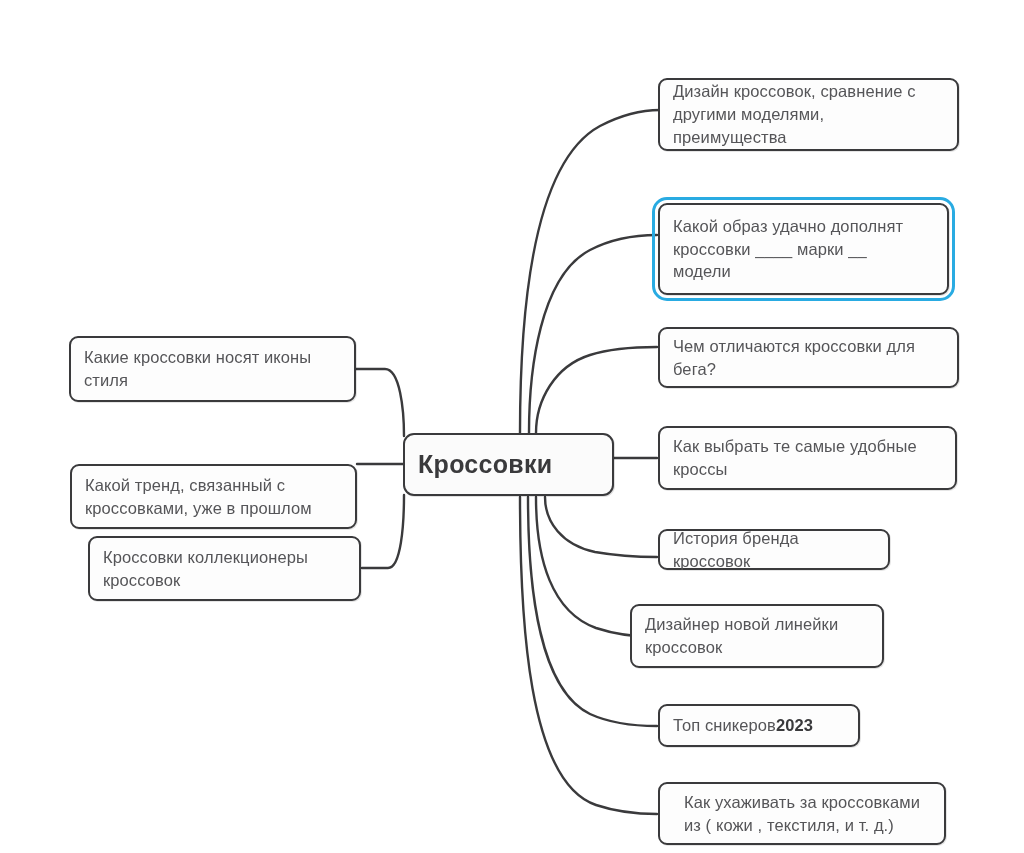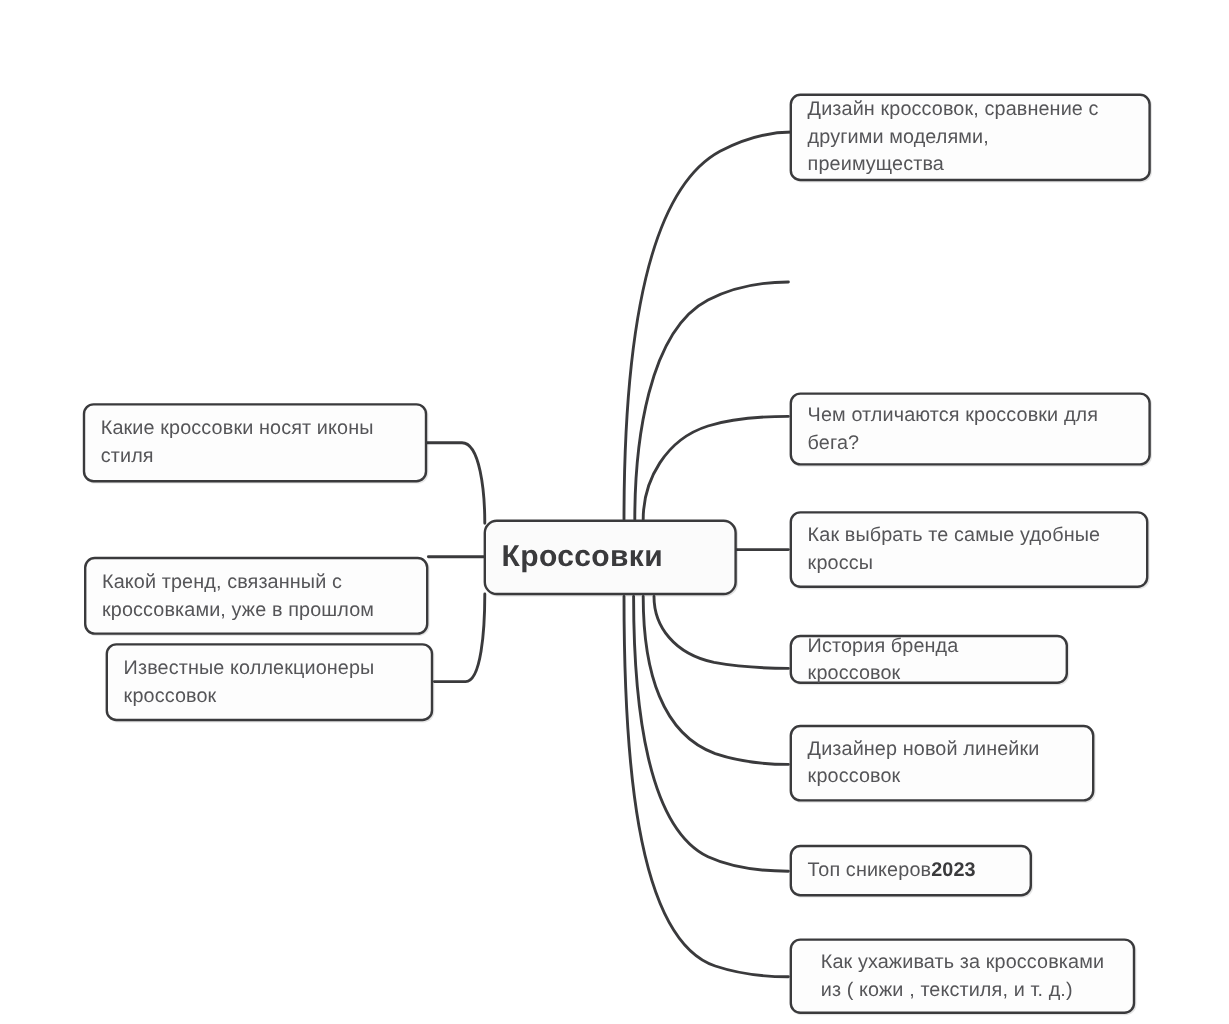--- a/index.html
+++ b/index.html
@@ -99,46 +99,51 @@
     <span class="txt">Какие кроссовки носят иконы
 стиля</span>
   </div>
 
   <div class="node" style="left:70px; top:432px; width:287px; height:65px;margin-top:32px;">
     <span class="txt">Какой тренд, связанный с
 кроссовками, уже в прошлом</span>
   </div>
 
   <div class="node" style="left:88px; top:536px; width:273px; height:65px;">
-    <span class="txt">Известные коллекционеры
+    <span class="txt">Кроссовки коллекционеры
 кроссовок</span>
   </div>
 
   <div class="node" style="left:658px; top:78px; width:301px; height:73px;">
     <span class="txt">Дизайн кроссовок, сравнение с
 другими моделями,
 преимущества</span>
   </div>
 
+  <div class="node selected" style="left:658px; top:203px; width:291px; height:92px;">
+    <span class="txt">Какой образ удачно дополнят
+кроссовки ____ марки __
+модели</span>
+  </div>
 
   <div class="node" style="left:658px; top:327px; width:301px; height:61px;">
     <span class="txt">Чем отличаются кроссовки для
 бега?</span>
   </div>
 
   <div class="node" style="left:658px; top:426px; width:299px; height:64px;">
     <span class="txt">Как выбрать те самые удобные
 кроссы</span>
   </div>
 
   <div class="node" style="left:658px; top:529px; width:232px; height:41px;">
     <span class="txt">История бренда кроссовок</span>
   </div>
 
-  <div class="node" style="left:658px; top:604px; width:254px; height:64px;">
+  <div class="node" style="left:630px; top:604px; width:254px; height:64px;">
     <span class="txt">Дизайнер новой линейки
 кроссовок</span>
   </div>
 
   <div class="node" style="left:658px; top:704px; width:202px; height:43px;">
     <span class="txt">Топ сникеров </span>
       <span class="bold">2023</span>
   </div>
 
   <div class="node" style="left:658px; top:782px; width:288px; height:63px;justify-content:center;">

